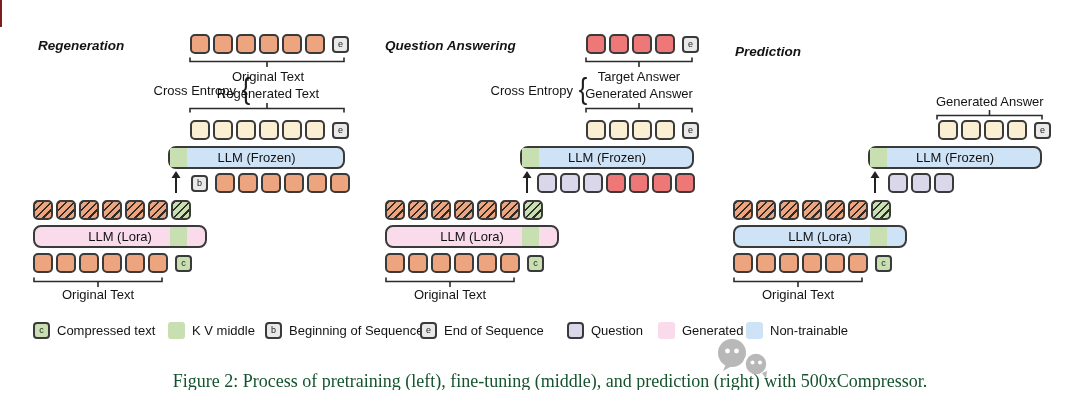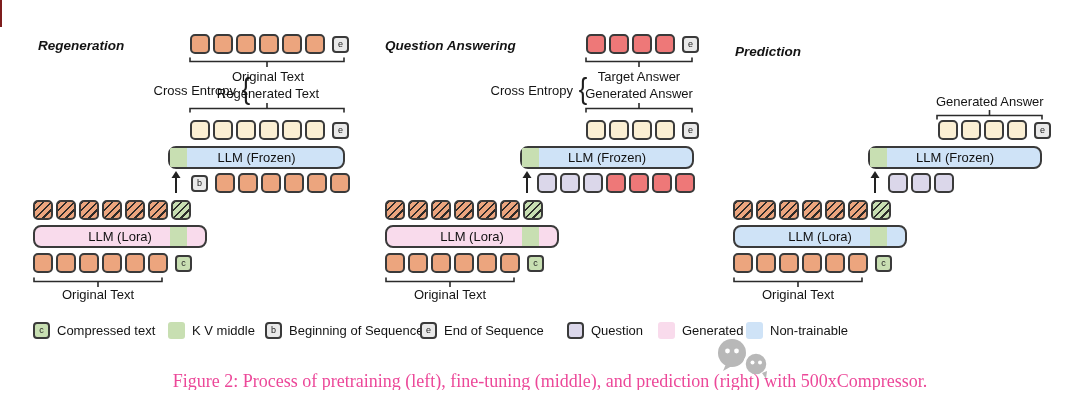--- a/index.html
+++ b/index.html
@@ -39,21 +39,21 @@
   
   .lg-item{position:absolute;top:322px;display:flex;align-items:center;gap:7px;font-size:13px;white-space:nowrap;}
   .sw-plain{width:17px;height:17px;border-radius:3px;flex:0 0 auto;}
   .sw-pink{background:#F9DBEC;} .sw-blue{background:#CFE3F7;} .sw-green{background:#C8DFB2;}
   .lg-item .tok-sm{margin:0;}
   
   .wm{position:absolute;display:flex;align-items:flex-start;color:#b1b1b1;}
   .wm-text{font-size:28px;letter-spacing:1px;line-height:1.2;white-space:nowrap;color:#b3b3b3;}
   
   .figcap{position:absolute;left:0;right:0;text-align:center;
-          font-family:"Liberation Serif","DejaVu Serif",serif;font-size:18px;color:#ec4899;padding-left:20px;}
+          font-family:"Liberation Serif","DejaVu Serif",serif;font-size:18px;color:#14532d;padding-left:20px;}
   .redline{position:absolute;left:0;top:0;width:2px;height:27px;background:#7e1d1d;}
 </style>
 </head>
 <body>
 
 <div class="canvas">
   <div class="redline"></div>
 
   <div class="abs panel-title" style="left:38px;top:38px;">Regeneration</div>
   <div class="trow" style="left:190px;top:34px;">

